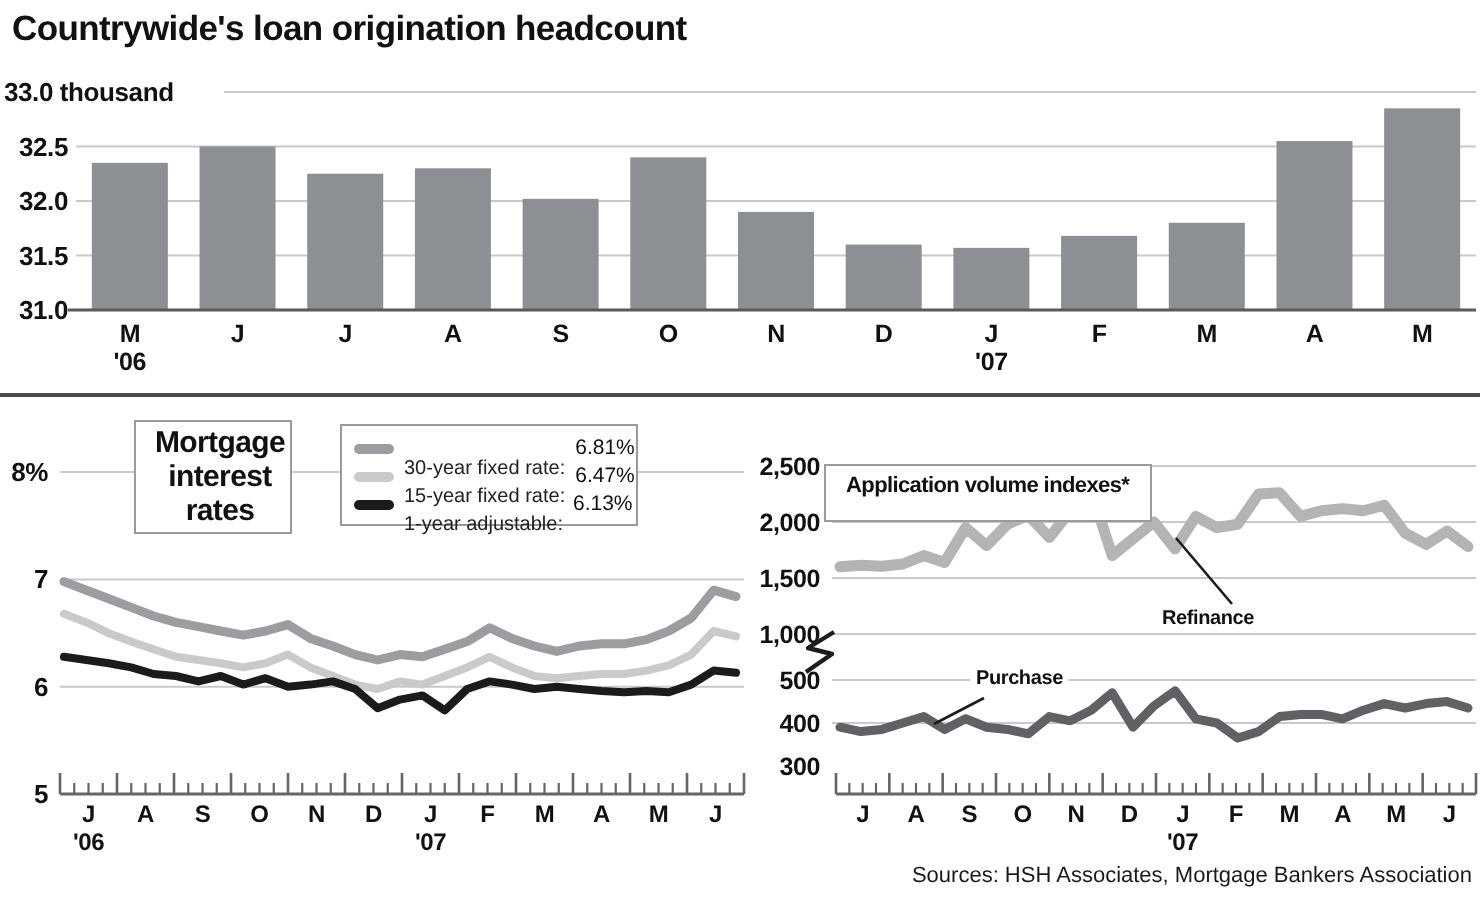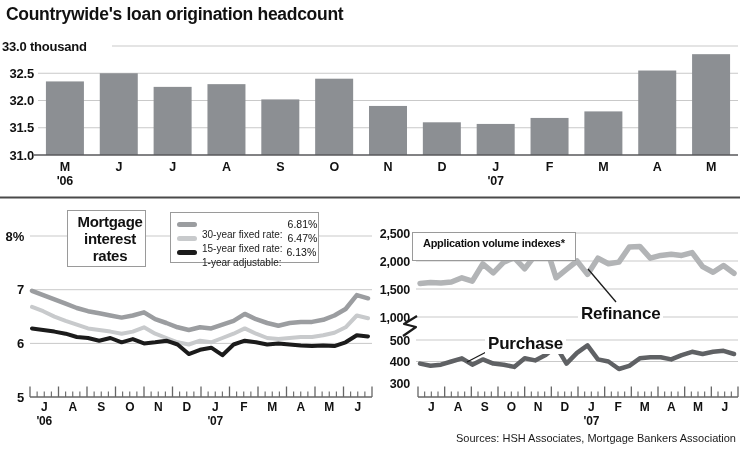--- a/index.html
+++ b/index.html
@@ -12,21 +12,21 @@
   .chartbox{position:absolute;background:#fff;border:1px solid #9a9a9a;box-sizing:border-box;text-align:center;}
   .rates-title{left:67px;top:210px;width:79px;height:57px;padding:3px 0 0 7px;
                font-size:15px;font-weight:700;line-height:1.12;letter-spacing:-0.3px;}
   .legend{left:170px;top:212px;width:149px;height:51px;padding:4px 6px 0 6px;}
   .legend-row{display:flex;align-items:center;gap:5px;height:14px;}
   .swatch{width:20px;height:5px;border-radius:2.5px;flex:0 0 auto;}
   .legend-label{font-size:10px;color:#222;white-space:nowrap;margin-top:20px;}
   .legend-value{font-size:10.5px;font-weight:400;margin-left:auto;color:#111;}
   .volume-title{left:412px;top:209px;height:29px;padding:4px 10px 4px 10px;
                 font-size:11px;font-weight:700;letter-spacing:-0.3px;white-space:nowrap;margin-top:23px;}
-  .annot{position:absolute;font-size:17px;font-weight:700;background:#fff;
+  .annot{position:absolute;font-size:10px;font-weight:700;background:#fff;
          padding:0 3px;white-space:nowrap;letter-spacing:-0.2px;}
   .annot-refinance{left:578px;top:304px;}
   .annot-purchase{left:485px;top:334px;}
   .footnote{position:absolute;left:8px;top:432px;font-size:11px;color:#1a1a1a;}
   .sources{position:absolute;right:4px;top:432px;font-size:11px;color:#1a1a1a;}
 </style>
 </head>
 <body>
 
 <div class="page">

